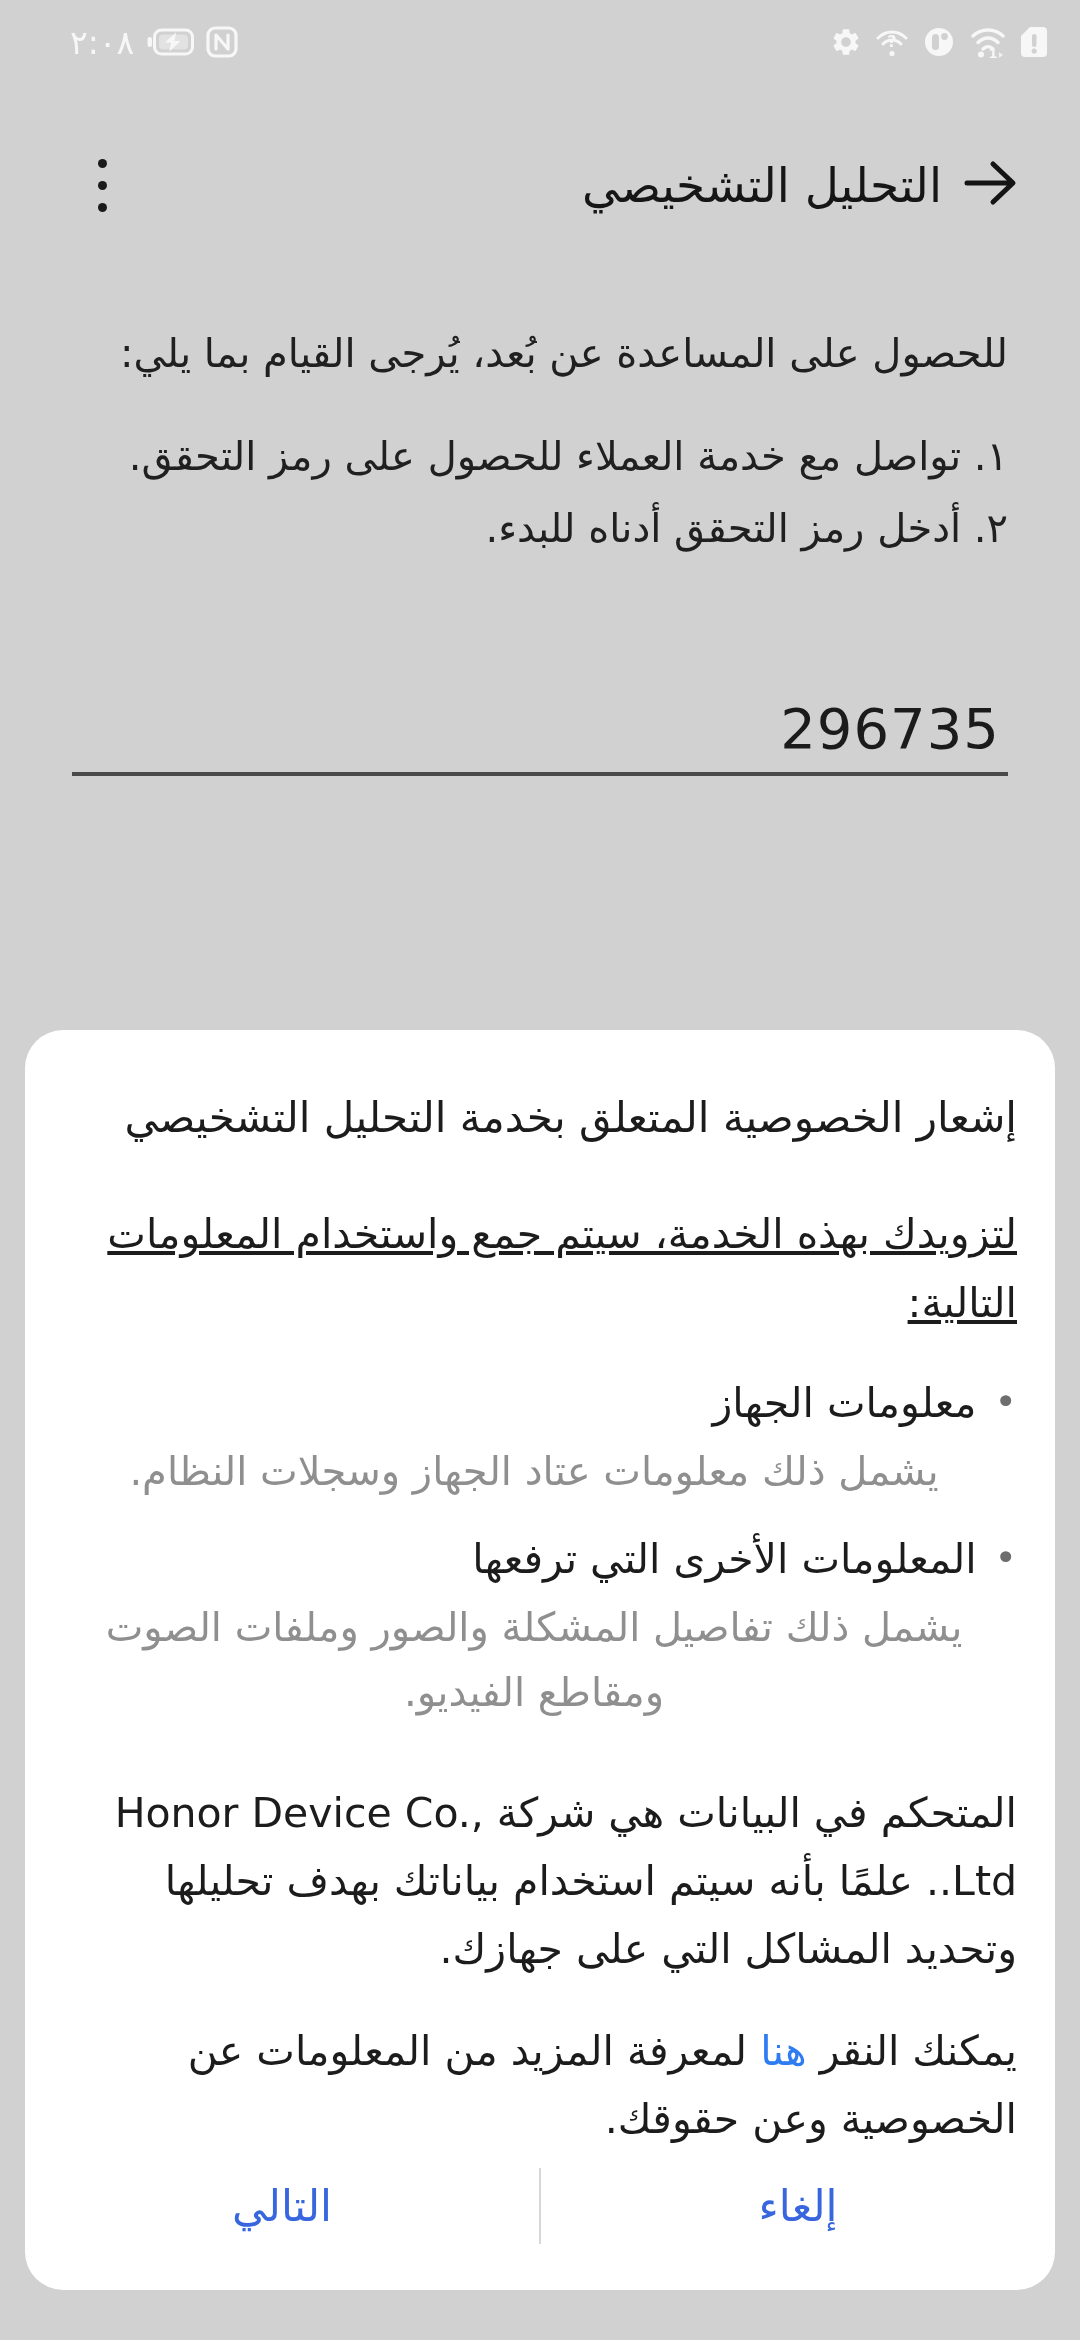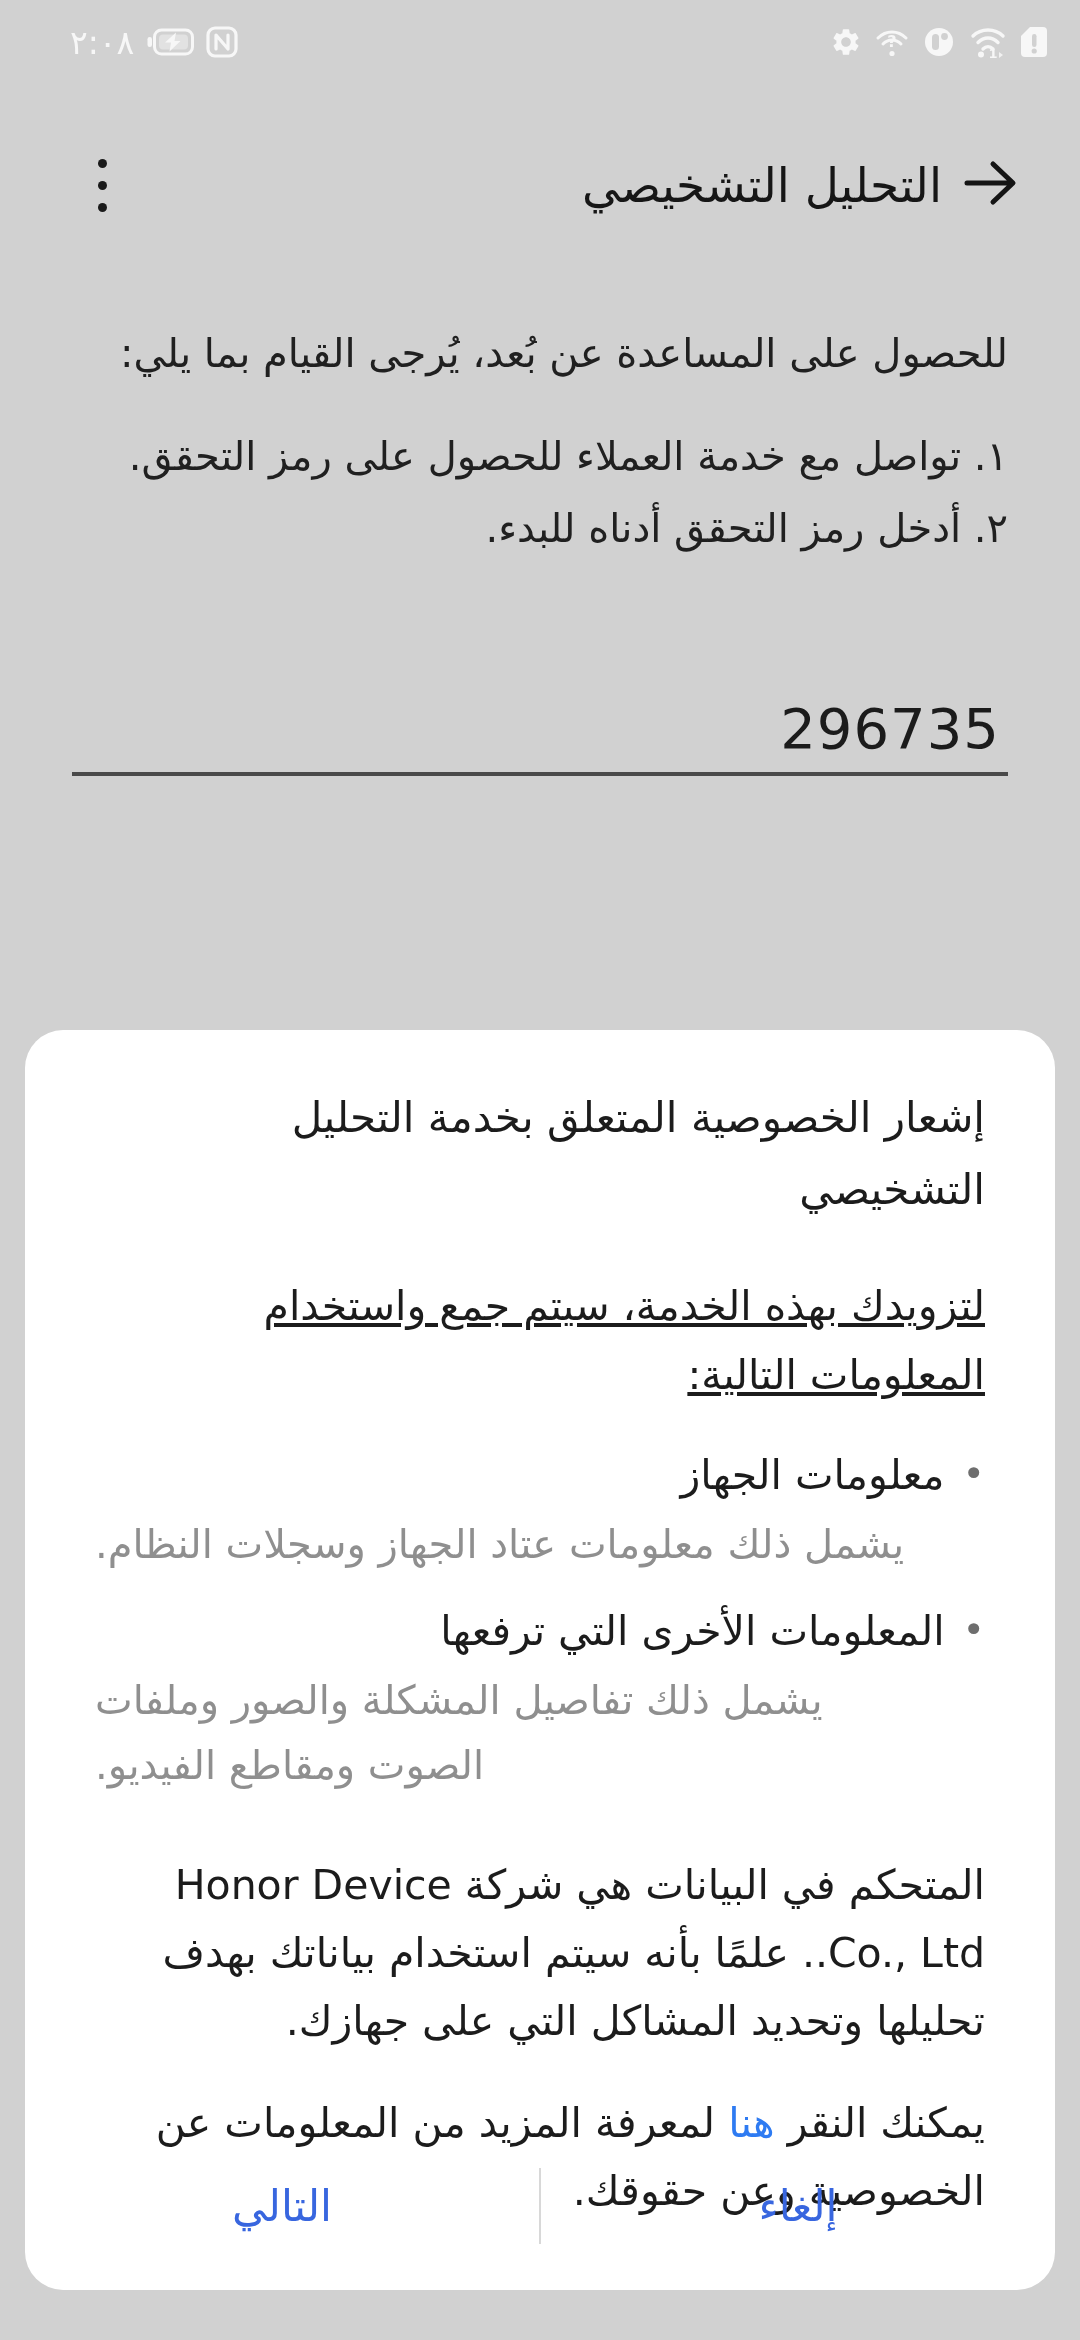--- a/index.html
+++ b/index.html
@@ -32,29 +32,29 @@
     font-size:40px;line-height:1.55;color:#202020;text-align:right;}
   .steps{position:absolute;top:432px;right:72px;left:72px;}
   .step{margin:0 0 24px 0;font-size:40px;line-height:1.2;color:#202020;text-align:right;}
   .code-value{position:absolute;top:688px;right:72px;left:72px;margin:8px;
     font-size:56px;color:#1b1b1b;text-align:right;direction:ltr;unicode-bidi:plaintext;letter-spacing:1px;}
   .code-underline{position:absolute;top:772px;right:72px;left:72px;height:4px;background:#4a4a4a;}
   
   .sheet{
     position:absolute;left:25px;right:25px;top:1030px;bottom:50px;
     background:#ffffff;border-radius:38px;box-sizing:border-box;
-    padding:52px 70px 140px 70px;
+    padding:52px 38px 140px 70px;
   }
   .sheet-title{margin:0;font-size:42px;font-weight:400;color:#1c1c1c;line-height:1.72;text-align:right;}
   .sheet-intro{margin:46px 0 0 0;font-size:41px;color:#1c1c1c;line-height:1.68;text-align:right;text-decoration:underline;}
   .bullets{margin-top:38px;}
   .bullet{margin-bottom:28px;}
   .bullet-head{display:flex;align-items:flex-start;gap:18px;font-size:41px;color:#1c1c1c;line-height:1.35;}
   .bullet-dot{color:#6e6e6e;font-size:38px;line-height:1.4;flex:0 0 auto;}
-  .bullet-detail{margin:8px 44px 0 0;font-size:40px;color:#8f8f8f;line-height:1.62;text-align:left;}
+  .bullet-detail{margin:8px 44px 0 0;font-size:40px;color:#8f8f8f;line-height:1.62;text-align:center;}
   .controller-par{margin:54px 0 0 0;font-size:41px;color:#1c1c1c;line-height:1.66;text-align:right;}
   .link-par{margin:34px 0 0 0;font-size:41px;color:#1c1c1c;line-height:1.66;text-align:right;}
   .link{color:#2e7bf2;cursor:pointer;}
   
   .btn-row{
     position:absolute;left:0;right:0;bottom:38px;height:92px;
     display:flex;align-items:center;
   }
   .dlg-btn{
     flex:1 1 50%;height:100%;background:none;border:none;outline:none;

